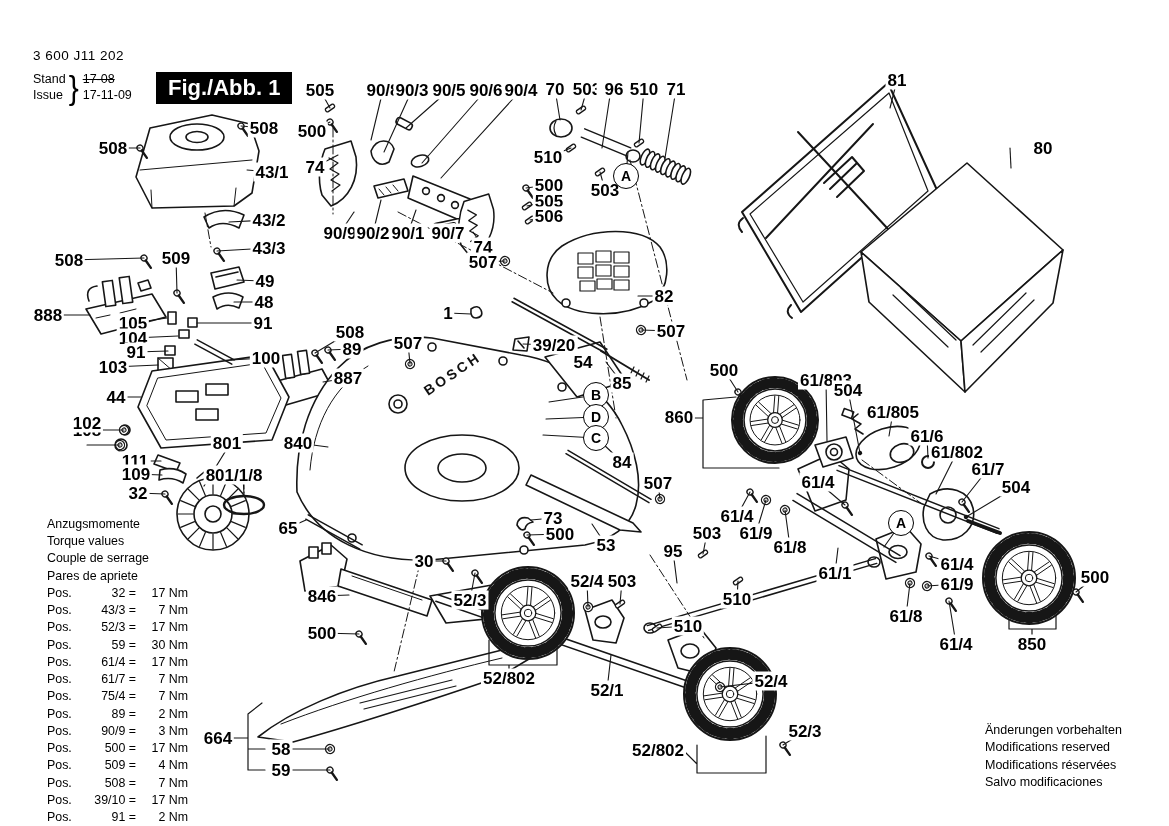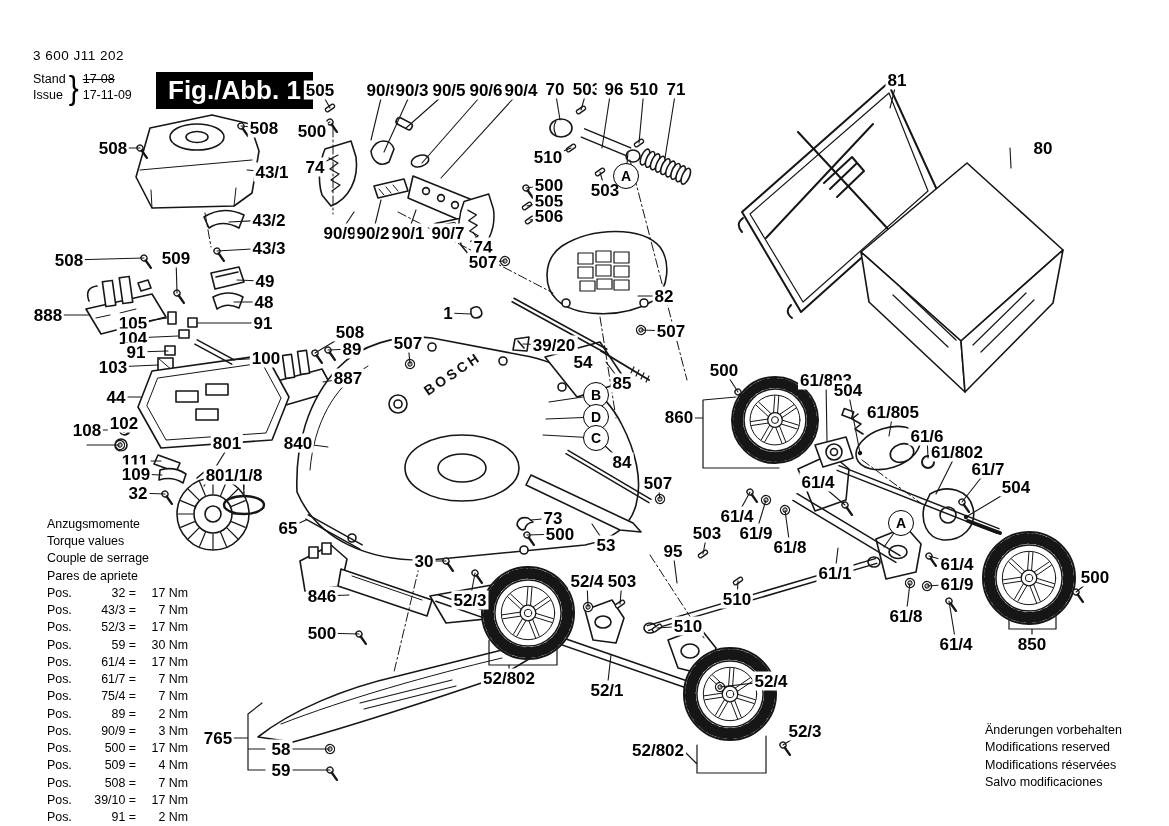--- a/index.html
+++ b/index.html
@@ -5,21 +5,21 @@
   html,body{margin:0;padding:0;background:#fff;}
   .stage{position:relative;width:1169px;height:826px;background:#fff;overflow:hidden;
          font-family:"Liberation Sans",sans-serif;color:#000;}
   svg{position:absolute;left:0;top:0;}
   .hdr{position:absolute;left:33px;top:48px;}
   .pn{font-size:13.5px;letter-spacing:.5px;}
   .issueblk{display:flex;align-items:center;margin-top:6px;font-size:12.5px;line-height:1.25;}
   .brace{font-size:30px;font-weight:300;margin:0 4px 0 3px;transform:scaleY(1.1);}
   .struck{text-decoration:line-through;}
   .figbox{position:absolute;left:156px;top:72px;background:#000;color:#fff;font-weight:bold;
-          font-size:26px;padding:3px 12px;}
+          font-size:22px;padding:3px 12px;}
   .torque{position:absolute;left:47px;top:516px;font-size:12.4px;line-height:1.39;z-index:5;}
   .trow{display:grid;grid-template-columns:34px 55px 52px;}
   .tnum,.tval{text-align:right;}
   .footer{position:absolute;left:985px;top:722px;font-size:12.5px;line-height:1.38;z-index:5;}
   .callout{position:absolute;transform:translate(-50%,-50%);font-weight:bold;font-size:17px;
            line-height:1;background:#fff;padding:1px 2px;white-space:nowrap;z-index:4;}
   .refcircle{position:absolute;width:24px;height:24px;border:1.8px solid #000;border-radius:50%;
              background:#fff;font-weight:bold;font-size:14px;display:flex;align-items:center;
              justify-content:center;transform:translate(-50%,-50%);z-index:4;}
 </style>
@@ -790,21 +790,21 @@
       <div class="callout" style="left: 264px; top: 302px;">48</div>
       <div class="callout" style="left: 48px; top: 315px;">888</div>
       <div class="callout" style="left: 133px; top: 323px;">105</div>
       <div class="callout" style="left: 133px; top: 338px;">104</div>
       <div class="callout" style="left: 263px; top: 323px;">91</div>
       <div class="callout" style="left: 136px; top: 352px;">91</div>
       <div class="callout" style="left: 266px; top: 358px;">100</div>
       <div class="callout" style="left: 113px; top: 367px;">103</div>
       <div class="callout" style="left: 116px; top: 397px;">44</div>
       <div class="callout" style="left: 87px; top: 430px;">108</div>
-      <div class="callout" style="left: 87px; top: 423px; margin-left: 37px;">102</div>
+      <div class="callout" style="left: 87px; top: 423px;">102</div>
       <div class="callout" style="left: 135px; top: 461px;">111</div>
       <div class="callout" style="left: 136px; top: 474px;">109</div>
       <div class="callout" style="left: 138px; top: 493px;">32</div>
       <div class="callout" style="left: 227px; top: 443px;">801</div>
       <div class="callout" style="left: 234px; top: 475px;">801/1/8</div>
       <div class="callout" style="left: 298px; top: 443px;">840</div>
       <div class="callout" style="left: 288px; top: 528px;">65</div>
       <div class="callout" style="left: 340px; top: 233px;">90/9</div>
       <div class="callout" style="left: 373px; top: 233px;">90/2</div>
       <div class="callout" style="left: 408px; top: 233px;">90/1</div>
@@ -859,21 +859,21 @@
       <div class="callout" style="left: 622px; top: 581px;">503</div>
       <div class="callout" style="left: 737px; top: 599px;">510</div>
       <div class="callout" style="left: 688px; top: 626px;">510</div>
       <div class="callout" style="left: 509px; top: 678px;">52/802</div>
       <div class="callout" style="left: 607px; top: 690px;">52/1</div>
       <div class="callout" style="left: 771px; top: 681px;">52/4</div>
       <div class="callout" style="left: 805px; top: 731px;">52/3</div>
       <div class="callout" style="left: 658px; top: 750px;">52/802</div>
       <div class="callout" style="left: 322px; top: 596px;">846</div>
       <div class="callout" style="left: 322px; top: 633px;">500</div>
-      <div class="callout" style="left: 218px; top: 738px;">765</div>
+      <div class="callout" style="left: 218px; top: 738px;">664</div>
       <div class="callout" style="left: 281px; top: 749px;">58</div>
       <div class="callout" style="left: 281px; top: 770px;">59</div>
       <div class="refcircle" style="left: 626px; top: 176px;">A</div>
       <div class="refcircle" style="left: 596px; top: 395px;">B</div>
       <div class="refcircle" style="left: 596px; top: 417px;">D</div>
       <div class="refcircle" style="left: 596px; top: 438px;">C</div>
       <div class="refcircle" style="left: 901px; top: 523px;">A</div>
     </div>
 </div>
 

